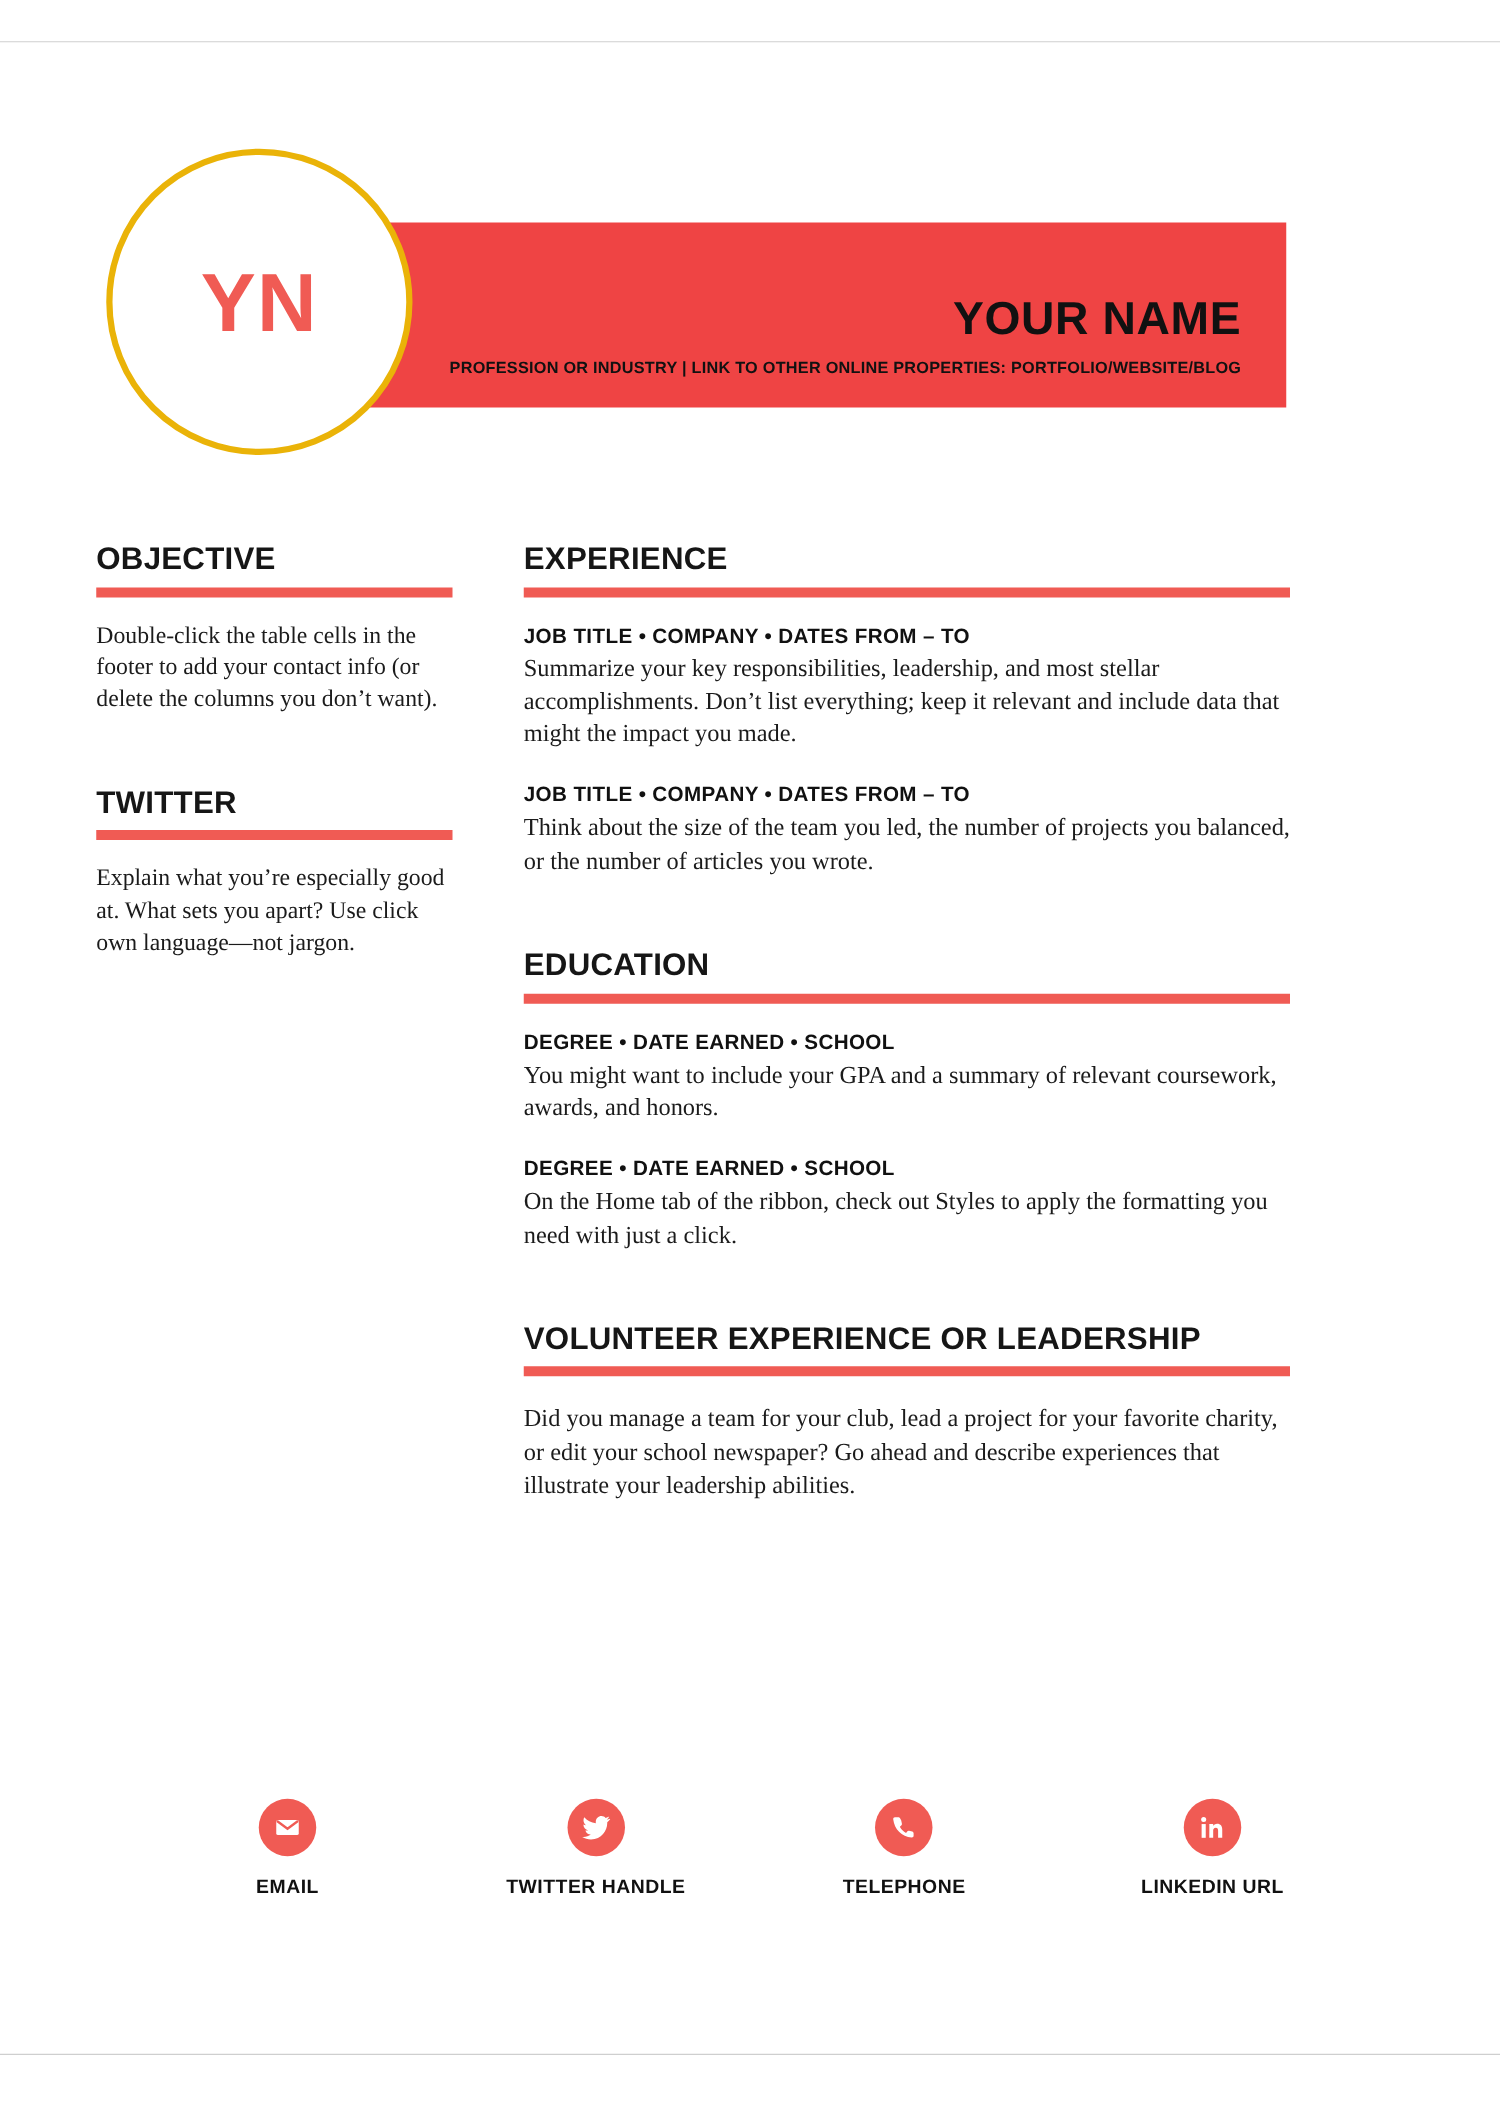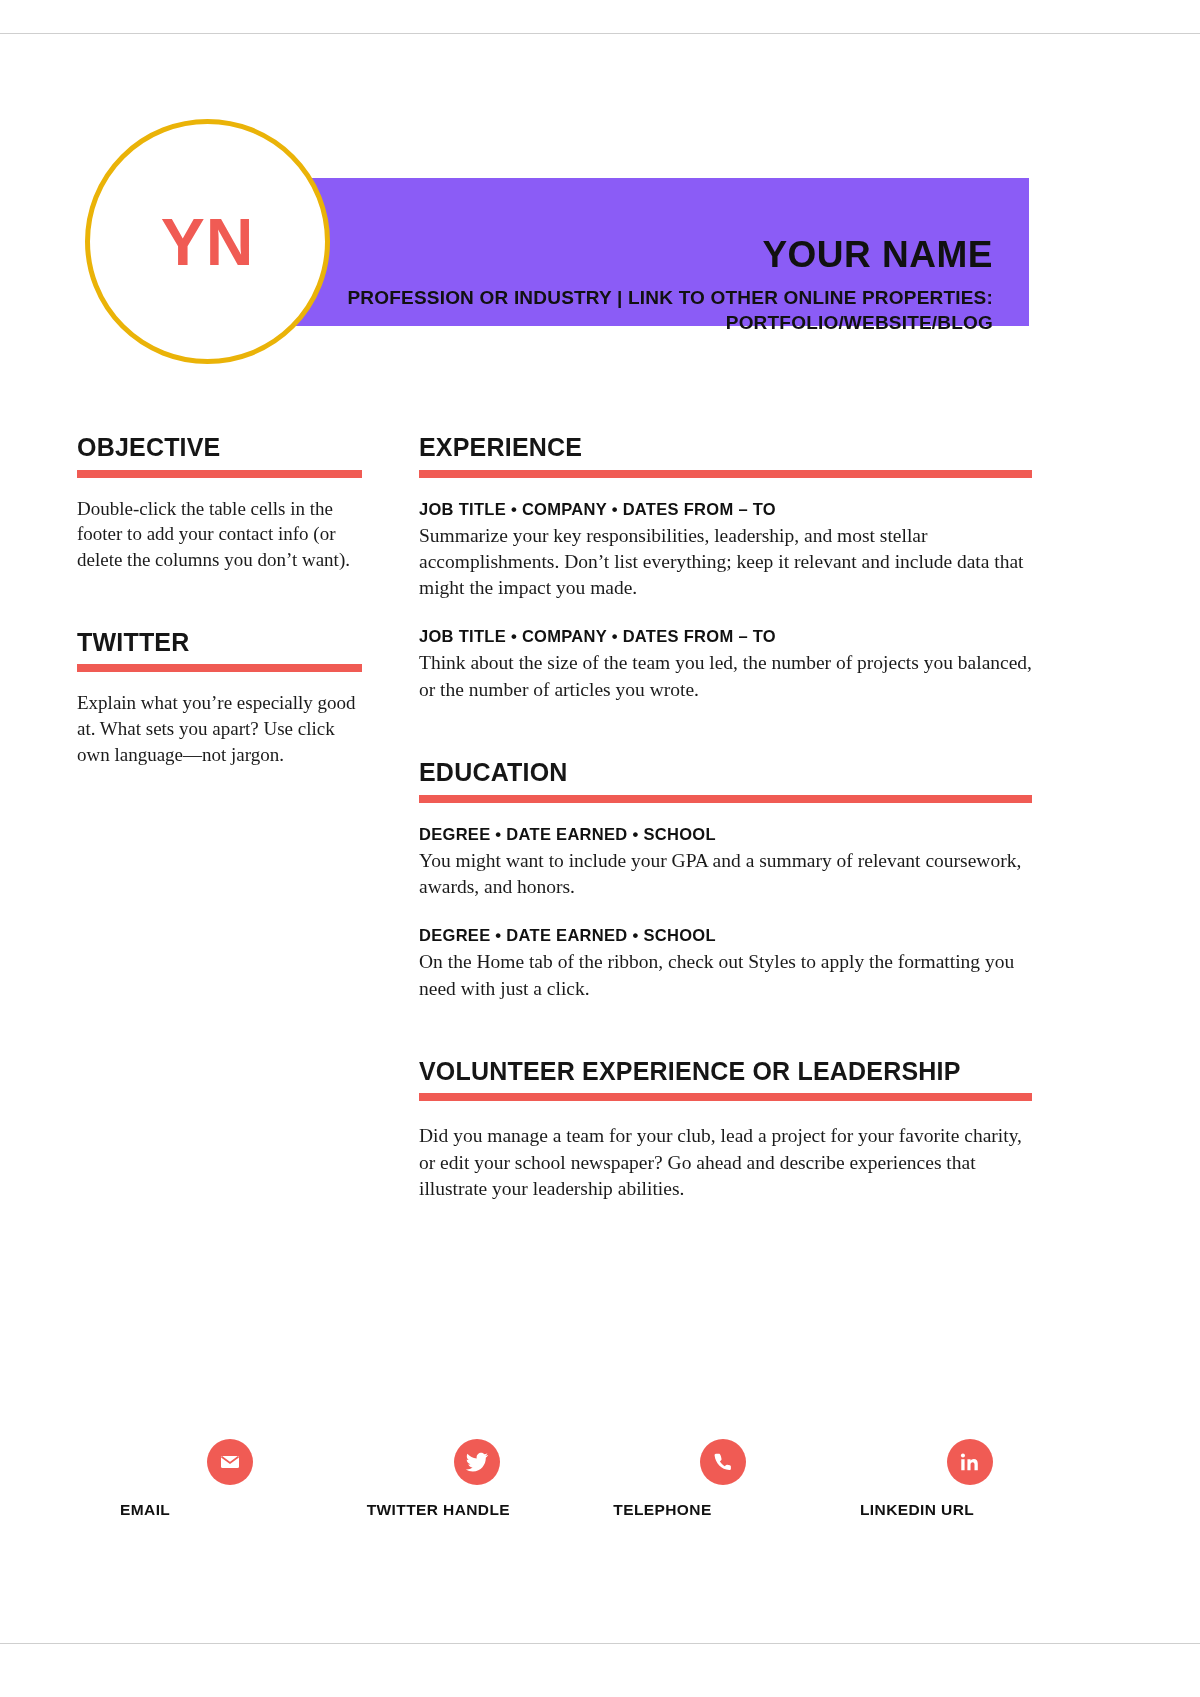--- a/index.html
+++ b/index.html
@@ -46,40 +46,40 @@
     background: #ffffff;
   }
 
   
   .header-band {
     position: absolute;
     left: 205px;
     top: 144px;
     width: 824px;
     height: 148px;
-    background: #8b5cf6;
+    background: #ef4444;
   }
   .header-text {
     position: absolute;
     right: 36px;
     top: 58px;
     text-align: right;
     width: 700px;
   }
   .your-name {
     font-size: 37px;
     font-weight: bold;
     color: #111111;
     letter-spacing: 0.5px;
     line-height: 1.05;
     margin: 0;
   }
   .profession {
     margin-top: 10px;
-    font-size: 19px;
+    font-size: 13px;
     font-weight: bold;
     color: #111111;
     letter-spacing: 0.2px;
     line-height: 1.35;
   }
   .monogram {
     position: absolute;
     left: 85px;
     top: 85px;
     width: 245px;
@@ -160,20 +160,21 @@
   .contacts {
     position: absolute;
     left: 120px;
     top: 1405px;
     width: 960px;
     display: flex;
     justify-content: space-between;
   }
   .contact {
     width: 220px;
+    text-align: center;
   }
   .contact-icon {
     width: 46px;
     height: 46px;
     border-radius: 50%;
     background: #f05b54;
     margin: 0 auto 16px auto;
     display: flex;
     align-items: center;
     justify-content: center;

